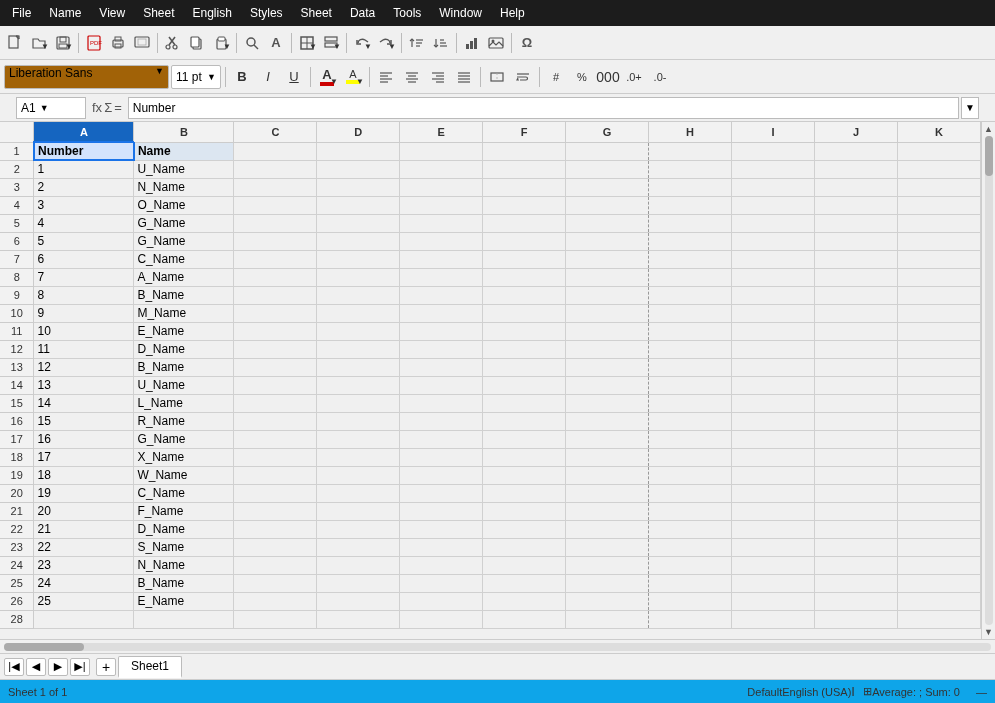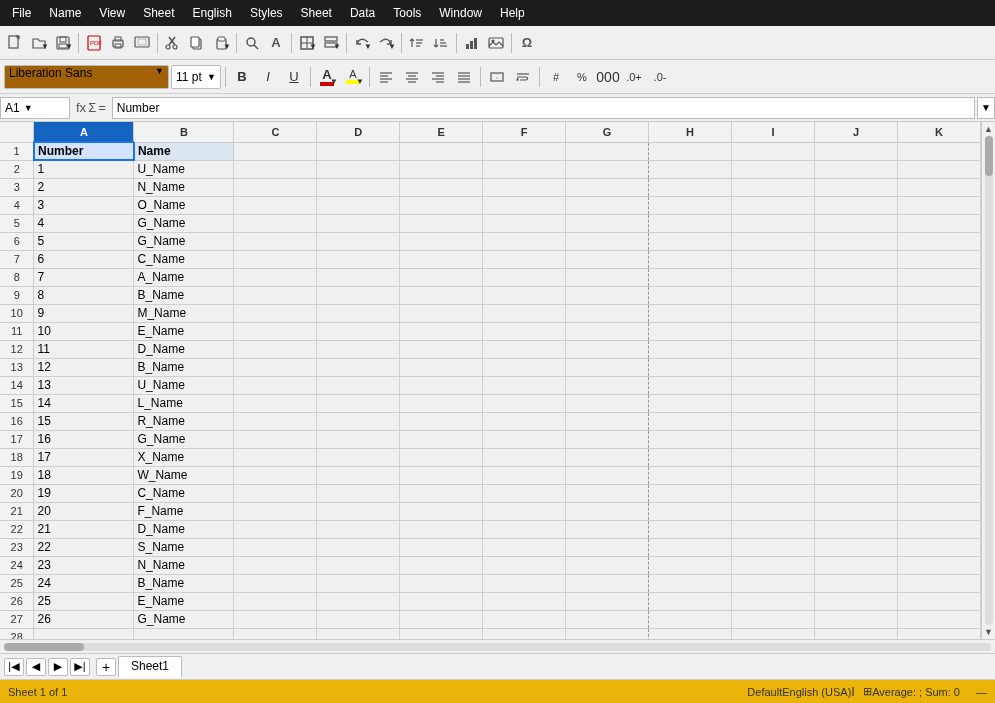--- a/index.html
+++ b/index.html
@@ -103,21 +103,21 @@
     .fmt-btn.italic { font-style: italic; }
     .fmt-btn.underline { text-decoration: underline; }
 
     
     #formulabar {
       display: flex;
       align-items: center;
       height: 28px;
       background: #f0f0f0;
       border-bottom: 1px solid #ccc;
-      padding: 0 0;
+      padding: 0 16px;
       gap: 2px;
     }
     .cell-ref-box {
       width: 70px;
       height: 22px;
       border: 1px solid #bbb;
       background: white;
       display: flex;
       align-items: center;
       padding: 0 4px;
@@ -273,21 +273,21 @@
       border-radius: 2px 2px 0 0;
     }
     .sheet-tab.active {
       background: white;
       border-bottom: 2px solid white;
       font-weight: normal;
     }
 
     
     #statusbar {
-      background: #eab308;
+      background: #0ea5e9;
       border-top: 1px solid #ccc;
       height: 24px;
       display: flex;
       align-items: center;
       padding: 0 8px;
       font-size: 11px;
       color: #333;
       justify-content: space-between;
     }
     .status-left { display: flex; gap: 8px; }
@@ -998,34 +998,20 @@
               <td class="cell"></td>
               <td class="cell"></td>
               <td class="cell"></td>
               <td class="cell" style="border-right: 1px dashed rgb(153, 153, 153);"></td>
               <td class="cell"></td>
               <td class="cell"></td>
               <td class="cell"></td>
               <td class="cell"></td>
             </tr>
             <tr>
-              <td class="row-header">27</td>
-              <td class="cell">26</td>
-              <td class="cell">G_Name</td>
-              <td class="cell"></td>
-              <td class="cell"></td>
-              <td class="cell"></td>
-              <td class="cell"></td>
-              <td class="cell" style="border-right: 1px dashed rgb(153, 153, 153);"></td>
-              <td class="cell"></td>
-              <td class="cell"></td>
-              <td class="cell"></td>
-              <td class="cell"></td>
-            </tr>
-            <tr>
               <td class="row-header">28</td>
               <td class="cell"></td>
               <td class="cell"></td>
               <td class="cell"></td>
               <td class="cell"></td>
               <td class="cell"></td>
               <td class="cell"></td>
               <td class="cell" style="border-right: 1px dashed rgb(153, 153, 153);"></td>
               <td class="cell"></td>
               <td class="cell"></td>

